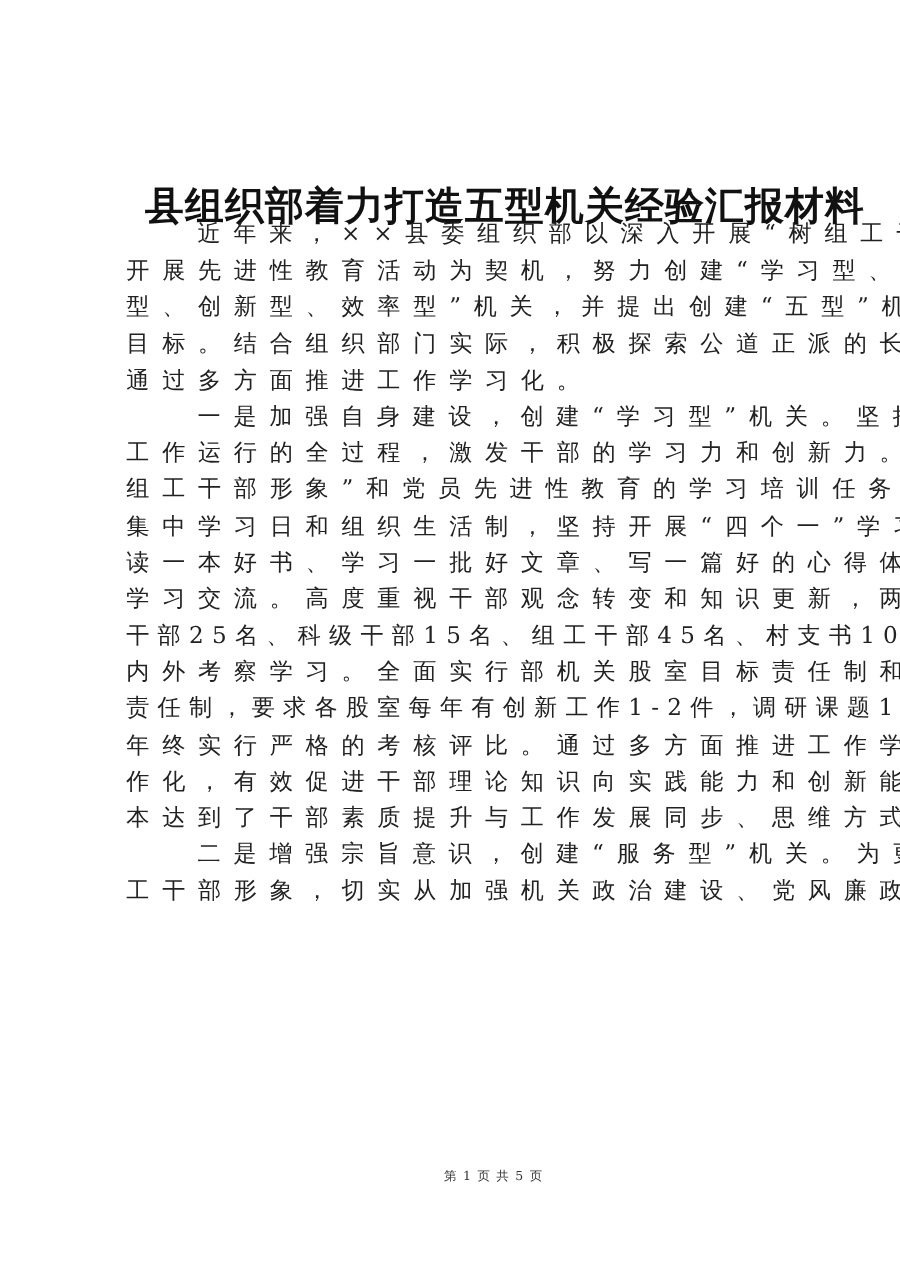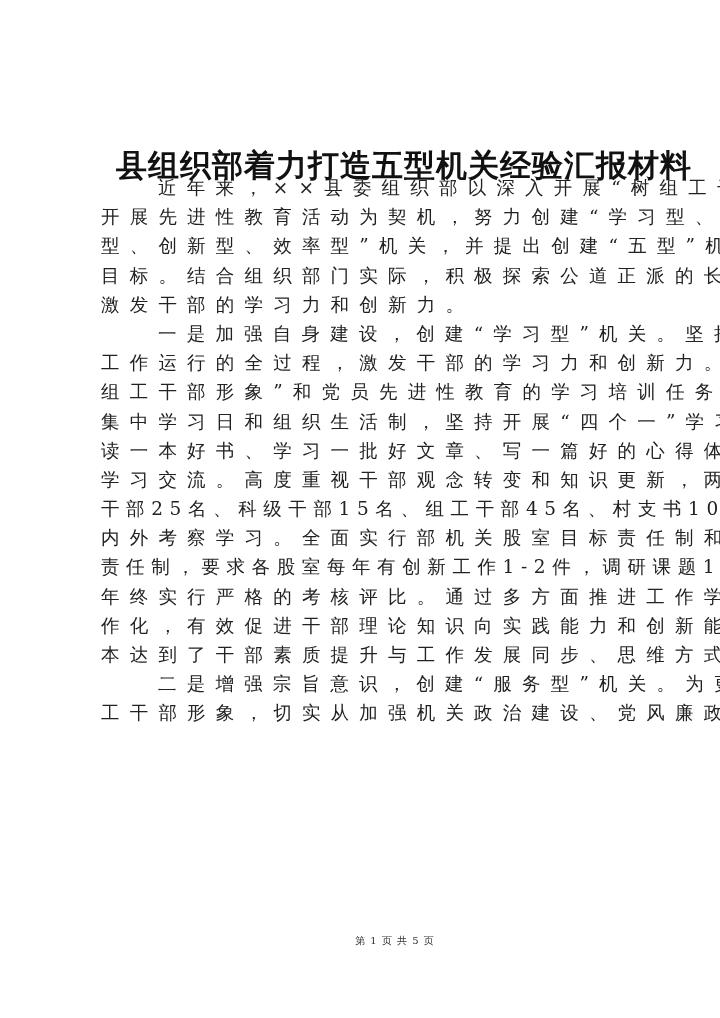--- a/index.html
+++ b/index.html
@@ -72,21 +72,21 @@
 <body>
 
 <div class="page">
   <h1 class="title">县组织部着力打造五型机关经验汇报材料</h1>
 
   <div class="body-text">
     <div class="line indent">近年来，××县委组织部以深入开展“树组工干部形象”和</div>
     <div class="line">开展先进性教育活动为契机，努力创建“学习型、服务型、和谐</div>
     <div class="line">型、创新型、效率型”机关，并提出创建“五型”机关的要求和</div>
     <div class="line">目标。结合组织部门实际，积极探索公道正派的长效机制，为构</div>
-    <div class="line">激发干部的学习力和创新力。</div>
+    <div class="line">通过多方面推进工作学习化。</div>
     <div class="line indent">一是加强自身建设，创建“学习型”机关。坚持把学习贯穿</div>
     <div class="line">工作运行的全过程，激发干部的学习力和创新力。认真落实“树</div>
     <div class="line">组工干部形象”和党员先进性教育的学习培训任务，坚持部机关</div>
     <div class="line">集中学习日和组织生活制，坚持开展“四个一”学习活动，即研</div>
     <div class="line">读一本好书、学习一批好文章、写一篇好的心得体会、组织一次</div>
     <div class="line">学习交流。高度重视干部观念转变和知识更新，两年内选派县级</div>
     <div class="line tight">干部25名、科级干部15名、组工干部45名、村支书10名到省</div>
     <div class="line">内外考察学习。全面实行部机关股室目标责任制和党风廉政建设</div>
     <div class="line tight">责任制，要求各股室每年有创新工作1-2件，调研课题1-3个，</div>
     <div class="line">年终实行严格的考核评比。通过多方面推进工作学习化、学习工</div>

